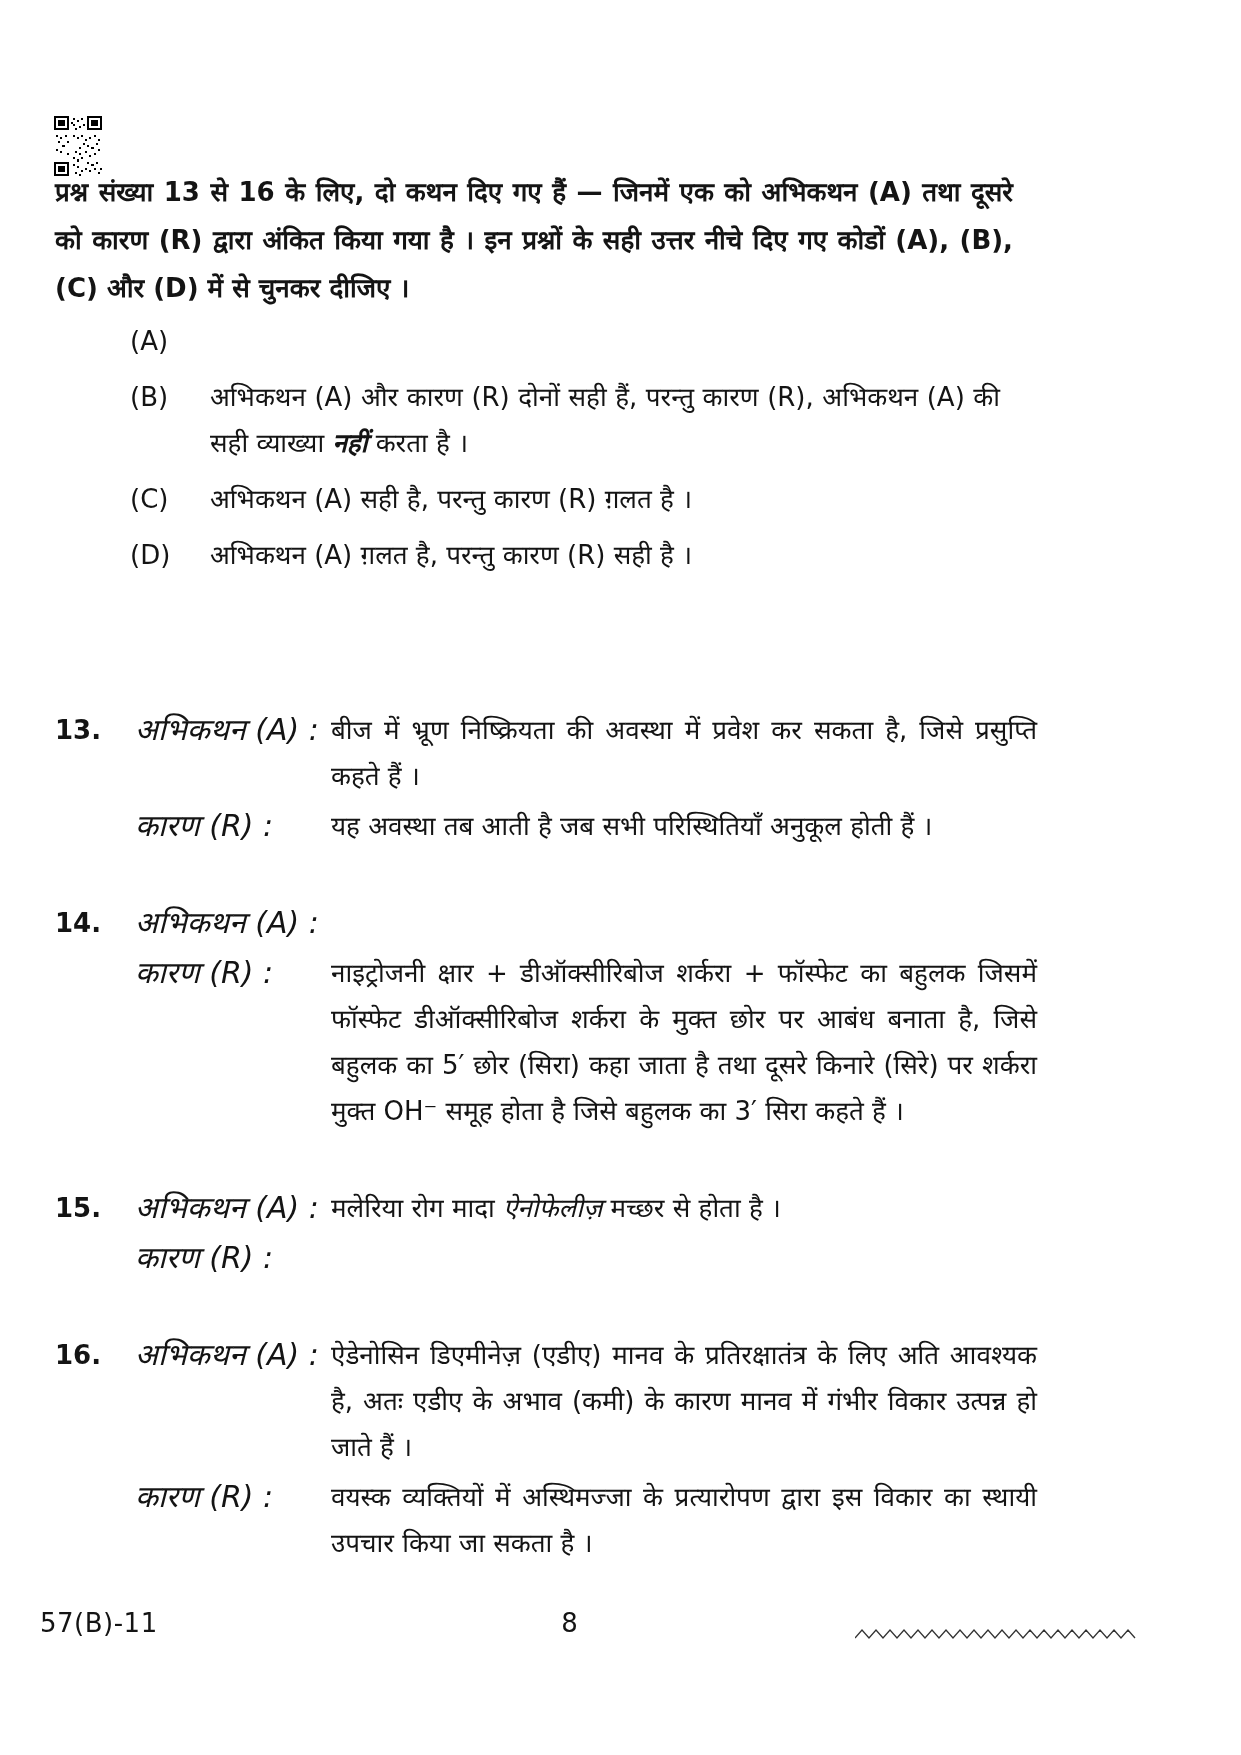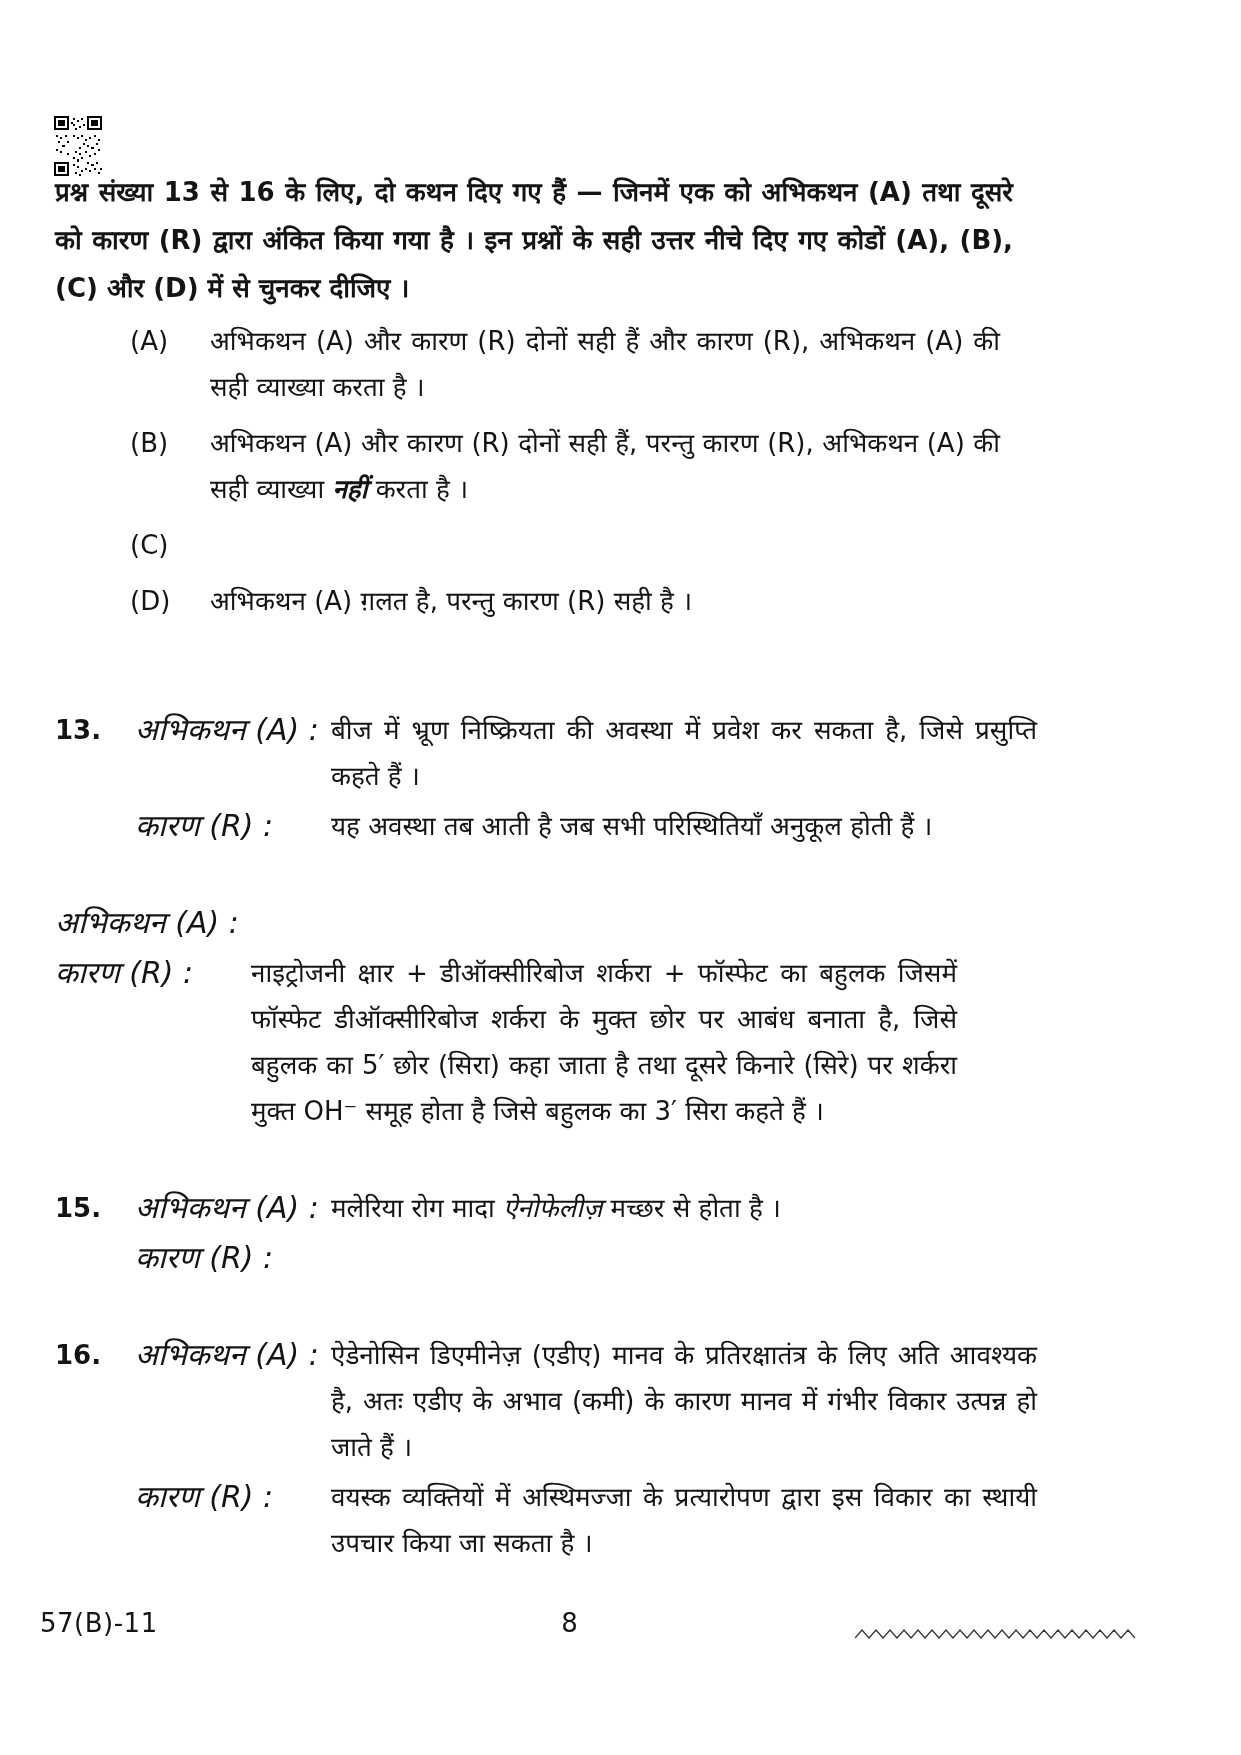--- a/index.html
+++ b/index.html
@@ -116,28 +116,28 @@
           <rect x="12" y="28" width="1" height="1"></rect>
       </g>
     </svg>
   </div>
 
   <div class="intro">प्रश्न संख्या 13 से 16 के लिए, दो कथन दिए गए हैं — जिनमें एक को अभिकथन (A) तथा दूसरे को कारण (R) द्वारा अंकित किया गया है । इन प्रश्नों के सही उत्तर नीचे दिए गए कोडों (A), (B), (C) और (D) में से चुनकर दीजिए ।</div>
 
   <div class="codes">
     <div class="code-row">
       <div class="code-label">(A)</div>
-      <div class="code-text"><span>अभिकथन (A) और कारण (R) दोनों सही हैं और कारण (R), अभिकथन (A) की सही व्याख्या करता है ।</span><span class="em"></span><span></span></div>
     </div>
     <div class="code-row">
       <div class="code-label">(B)</div>
       <div class="code-text"><span>अभिकथन (A) और कारण (R) दोनों सही हैं, परन्तु कारण (R), अभिकथन (A) की सही व्याख्या </span><span class="em">नहीं</span><span> करता है ।</span></div>
     </div>
     <div class="code-row">
       <div class="code-label">(C)</div>
+      <div class="code-text"><span>अभिकथन (A) सही है, परन्तु कारण (R) ग़लत है ।</span><span class="em"></span><span></span></div>
     </div>
     <div class="code-row">
       <div class="code-label">(D)</div>
       <div class="code-text"><span>अभिकथन (A) ग़लत है, परन्तु कारण (R) सही है ।</span><span class="em"></span><span></span></div>
     </div>
   </div>
 
   <div class="questions">
 
     <div class="q-block">
@@ -148,20 +148,21 @@
           <div class="stmt-text"><span>बीज में भ्रूण निष्क्रियता की अवस्था में प्रवेश कर सकता है, जिसे प्रसुप्ति कहते हैं ।</span><span class="it"></span><span></span></div>
         </div>
         <div class="stmt">
           <div class="stmt-label">कारण (R) :</div>
           <div class="stmt-text"><span>यह अवस्था तब आती है जब सभी परिस्थितियाँ अनुकूल होती हैं ।</span><span class="it"></span><span></span></div>
         </div>
       </div>
     </div>
 
     <div class="q-block">
+      <div class="q-num">14.</div>
       <div class="q-body">
         <div class="stmt">
           <div class="stmt-label">अभिकथन (A) :</div>
         </div>
         <div class="stmt">
           <div class="stmt-label">कारण (R) :</div>
           <div class="stmt-text"><span>नाइट्रोजनी क्षार + डीऑक्सीरिबोज शर्करा + फॉस्फेट का बहुलक जिसमें फॉस्फेट डीऑक्सीरिबोज शर्करा के मुक्त छोर पर आबंध बनाता है, जिसे बहुलक का 5′ छोर (सिरा) कहा जाता है तथा दूसरे किनारे (सिरे) पर शर्करा मुक्त OH⁻ समूह होता है जिसे बहुलक का 3′ सिरा कहते हैं ।</span><span class="it"></span><span></span></div>
         </div>
       </div>
     </div>

